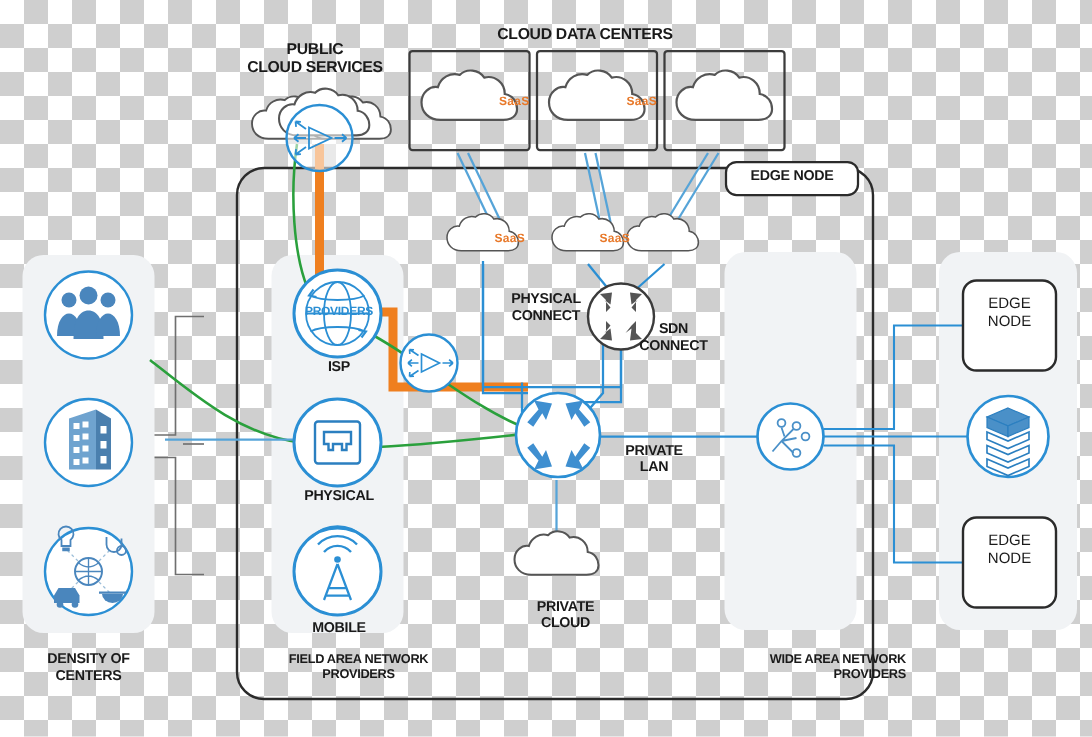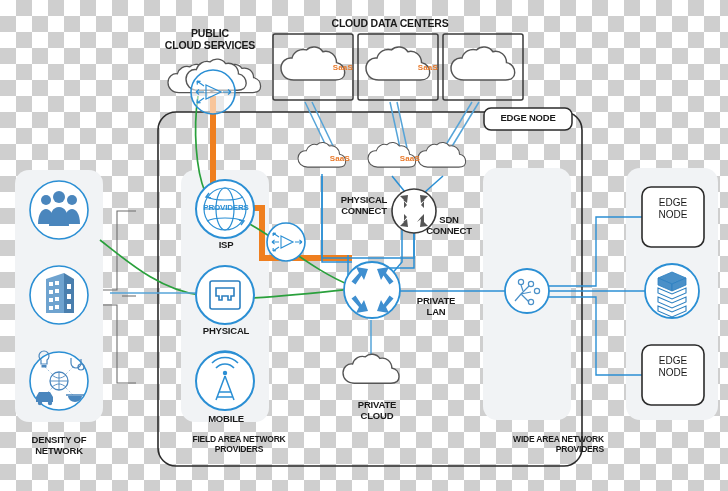--- a/index.html
+++ b/index.html
@@ -363,21 +363,21 @@
   <div class="lbl lbl-md" style="left:202px;top:240px;width:48px;text-align:center;">ISP</div>
   <div class="lbl lbl-md" style="left:193px;top:326px;width:66px;">PHYSICAL</div>
   <div class="lbl lbl-md" style="left:197px;top:414px;width:58px;">MOBILE</div>
 
   <div class="lbl lbl-sm" style="left:179px;top:435px;width:120px;">FIELD AREA NETWORK
 PROVIDERS</div>
 
   <div class="lbl lbl-sm" style="left:452px;top:435px;width:152px;text-align:right;">WIDE AREA NETWORK
 PROVIDERS</div>
 
-  <div class="lbl lbl-md" style="left:9px;top:435px;width:100px;">DENSITY OF NETWORK</div>
+  <div class="lbl lbl-md" style="left:9px;top:435px;width:100px;">DENSITY OF CENTERS</div>
 
   <div class="enbox-lab" style="left:642px;top:197px;width:62px;">EDGE
 NODE</div>
   <div class="enbox-lab" style="left:642px;top:355px;width:62px;">EDGE
 NODE</div>
 
   <div class="lbl" style="left:198px;top:204px;width:56px;font-size:8px;color:#2b8fd4;">PROVIDERS</div>
 
 </div>
 

